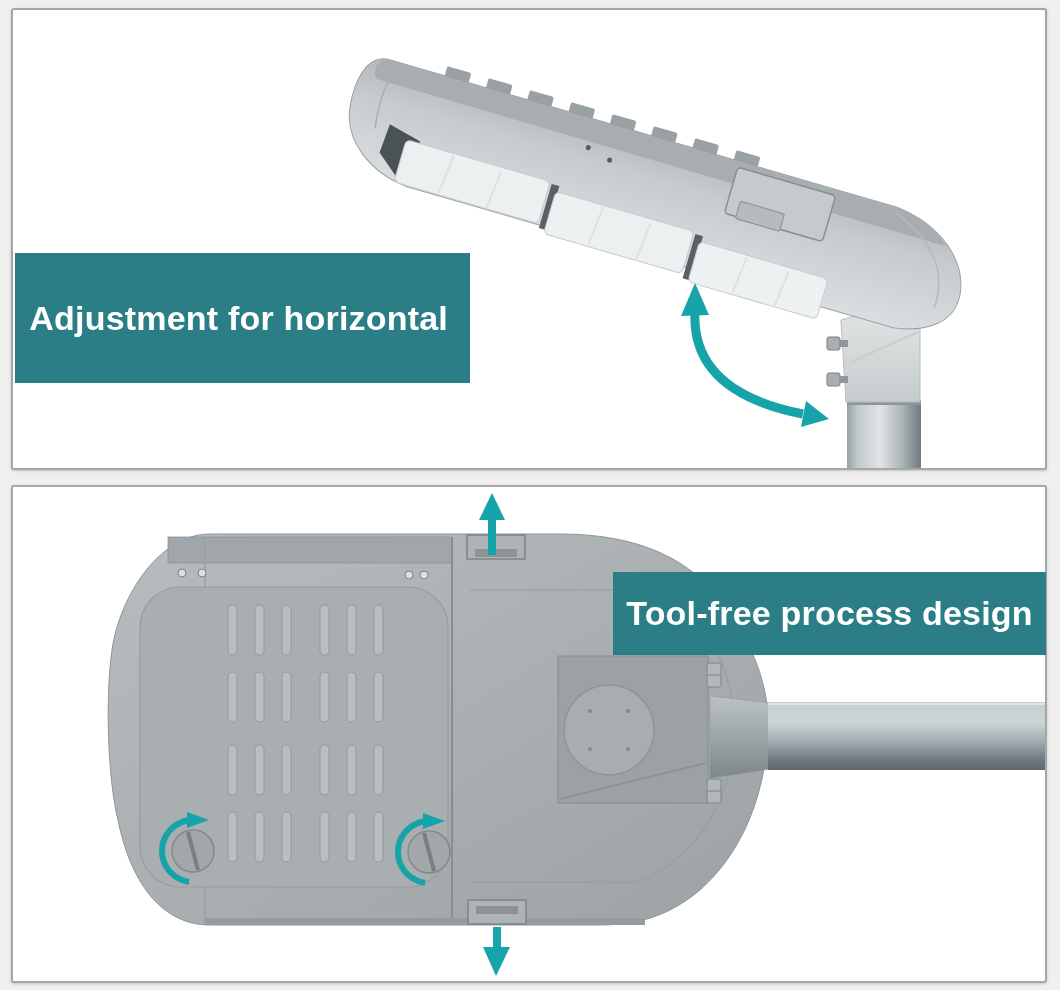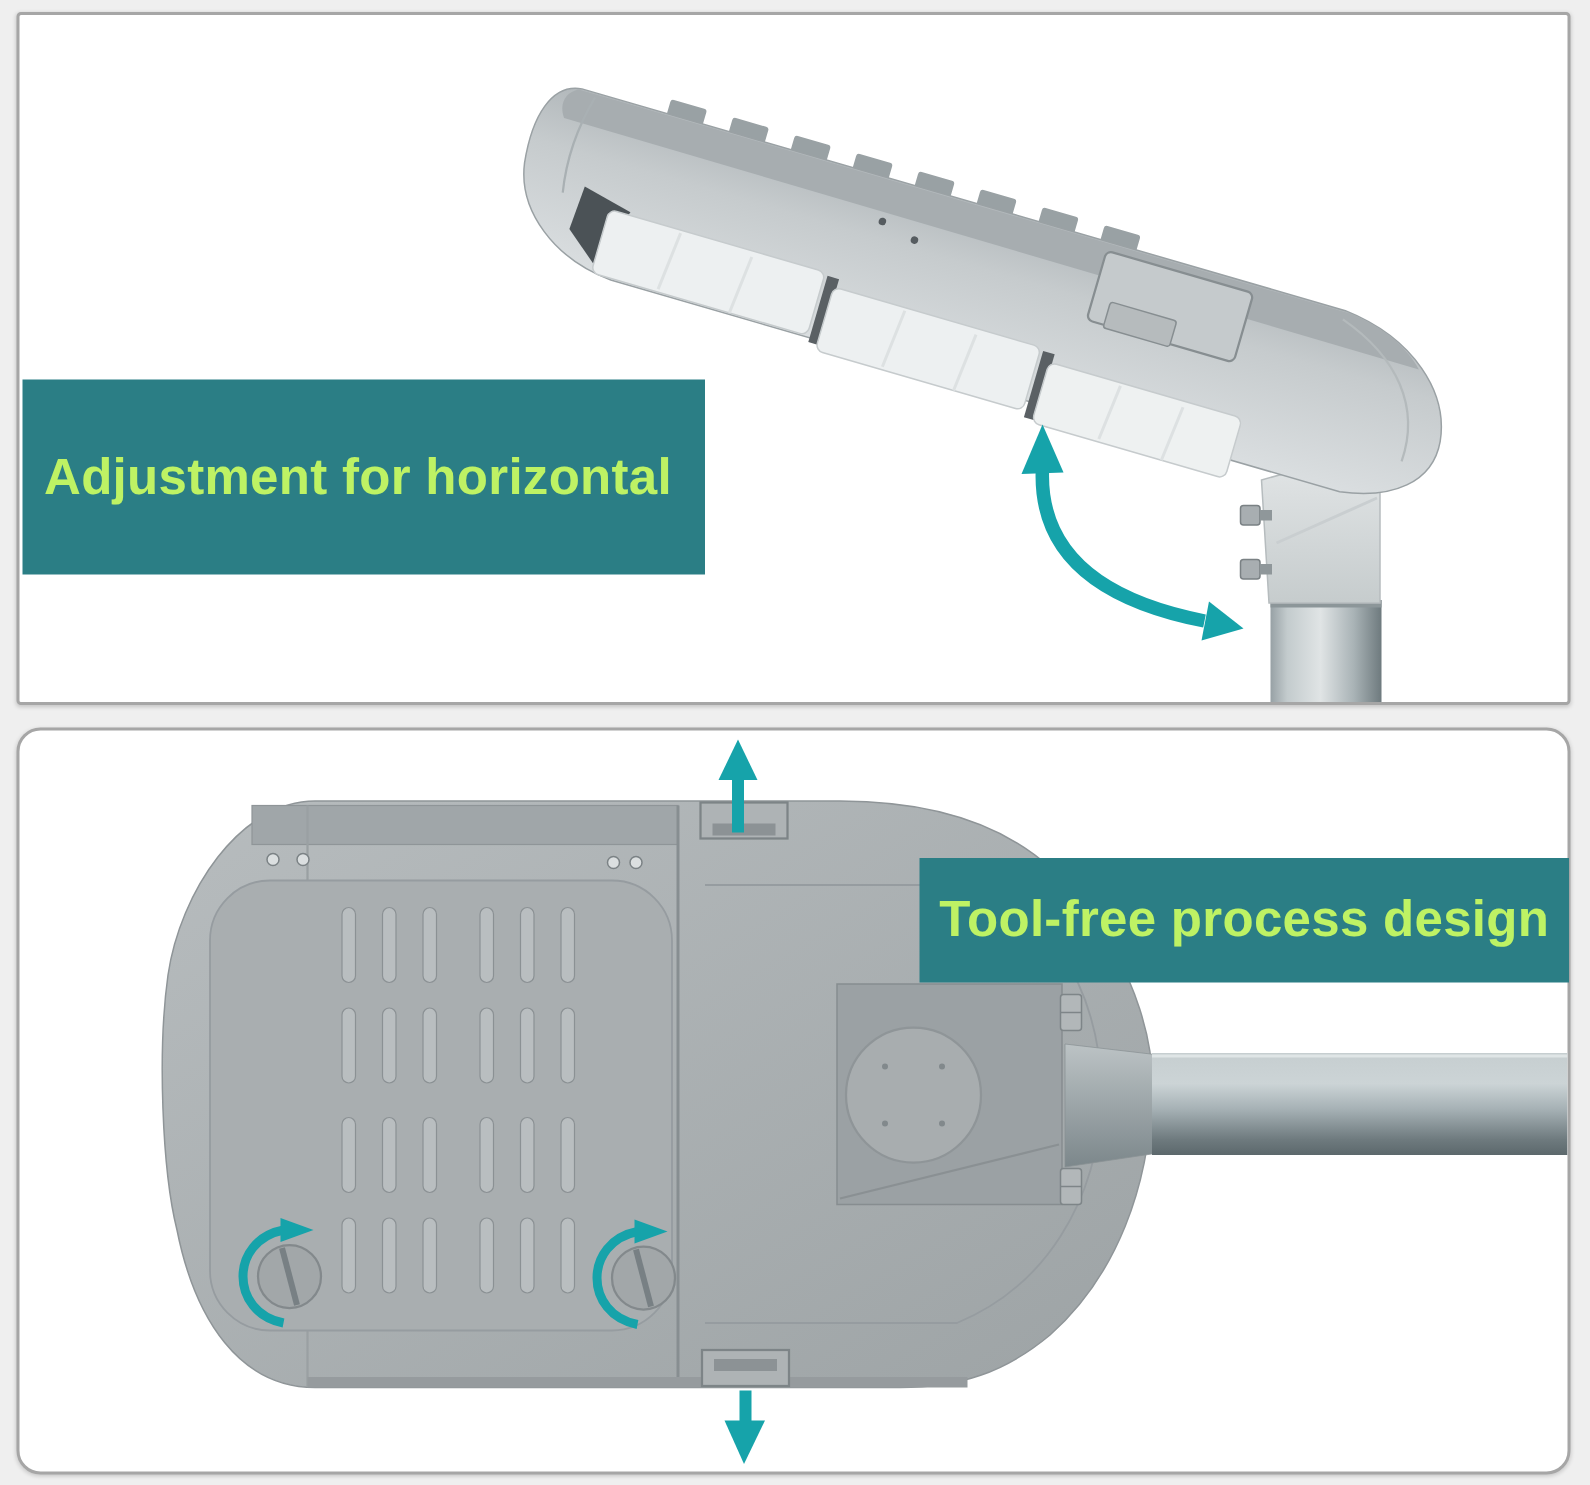--- a/index.html
+++ b/index.html
@@ -7,24 +7,24 @@
     width:1060px;height:990px;position:relative;overflow:hidden;
     background:#efefef;
     font-family:"Liberation Sans","DejaVu Sans",sans-serif;
   }
   .panel{
     position:absolute;left:11px;width:1036px;box-sizing:border-box;
     background:#ffffff;border:2px solid #a6a6a6;border-radius:3px;
     box-shadow:0 1px 3px rgba(0,0,0,0.18);
   }
   #panel-top{top:8px;height:462px;}
-  #panel-bottom{top:485px;height:498px;border-radius:16px;}
+  #panel-bottom{top:485px;height:498px;}
   .panel svg{position:absolute;left:0;top:0;}
   .banner{
-    position:absolute;background:#2b7e85;color:#bef264;font-weight:bold;
+    position:absolute;background:#2b7e85;color:#ffffff;font-weight:bold;
     letter-spacing:0.2px;
   }
   #banner-top{
     left:2px;top:243px;width:455px;height:130px;
     display:flex;flex-direction:column;justify-content:center;align-items:flex-end;
     padding-right:22px;box-sizing:border-box;
     font-size:34px;line-height:50px;text-align:right;
   }
   #banner-bottom{
     left:600px;top:85px;width:433px;height:83px;

